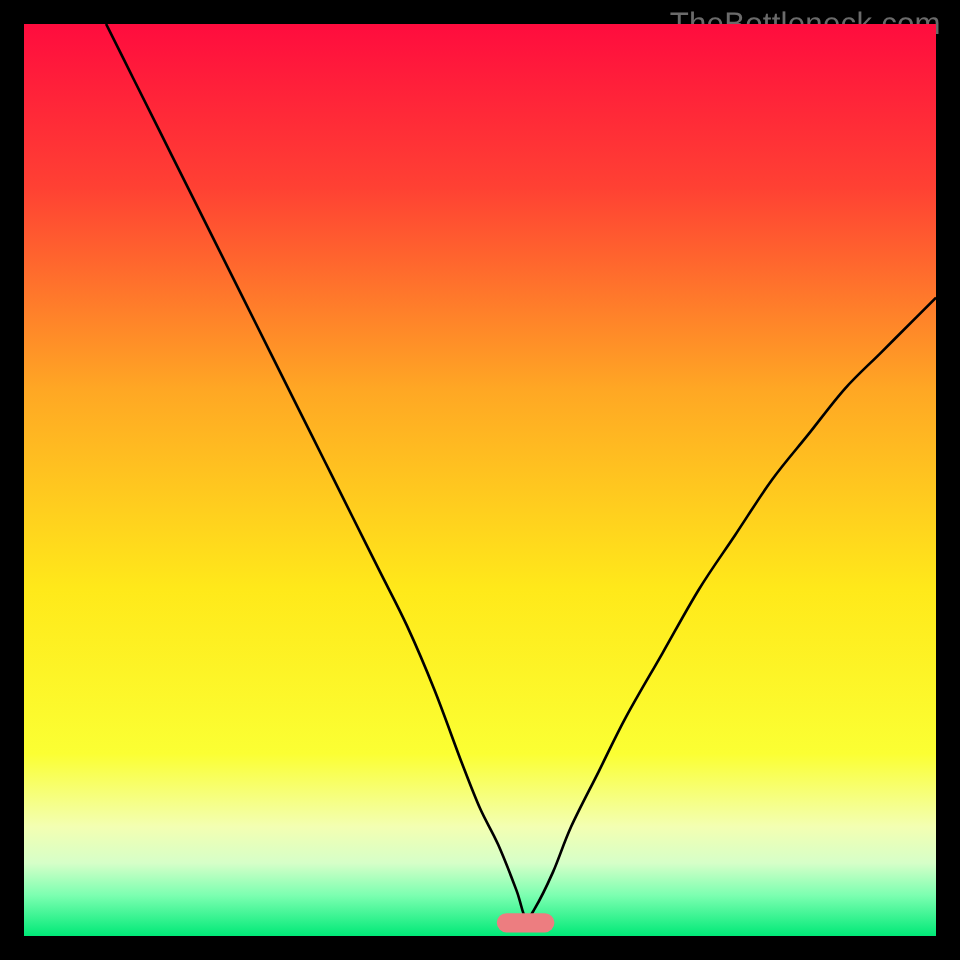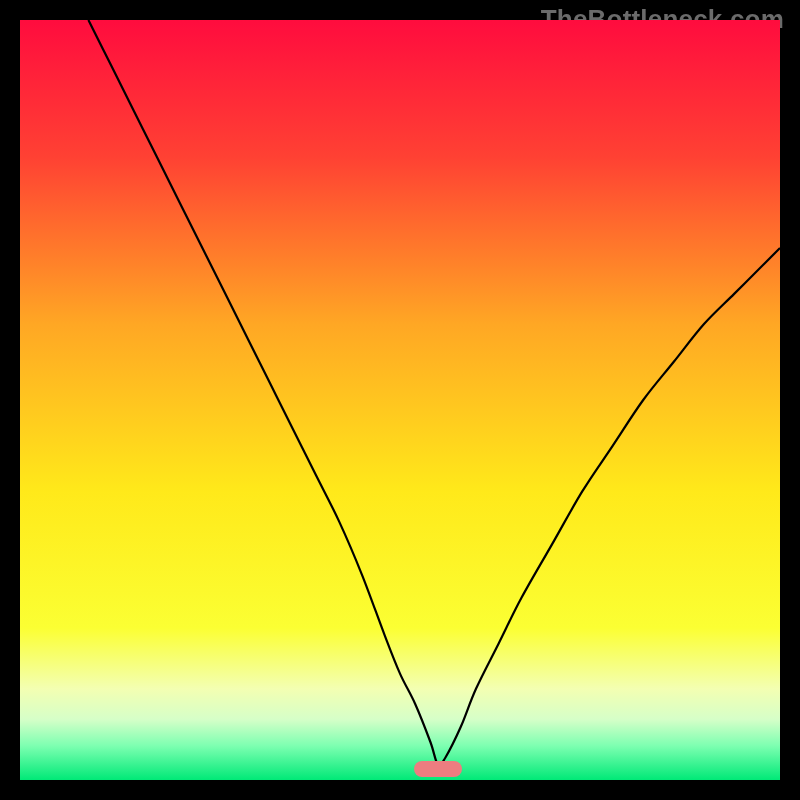--- a/index.html
+++ b/index.html
@@ -16,21 +16,21 @@
     height: 800px;
     background: #000;
   }
   .watermark {
     position: absolute;
     top: 4px;
     right: 16px;
     font-family: Arial, Helvetica, sans-serif;
     font-size: 26px;
     color: #6b6b6b;
-    font-weight: 700;
+    font-weight: 400;
     letter-spacing: 0.2px;
   }
   .plot {
     position: absolute;
     left: 20px;
     top: 20px;
     width: 760px;
     height: 760px;
   }
   .plot svg {

